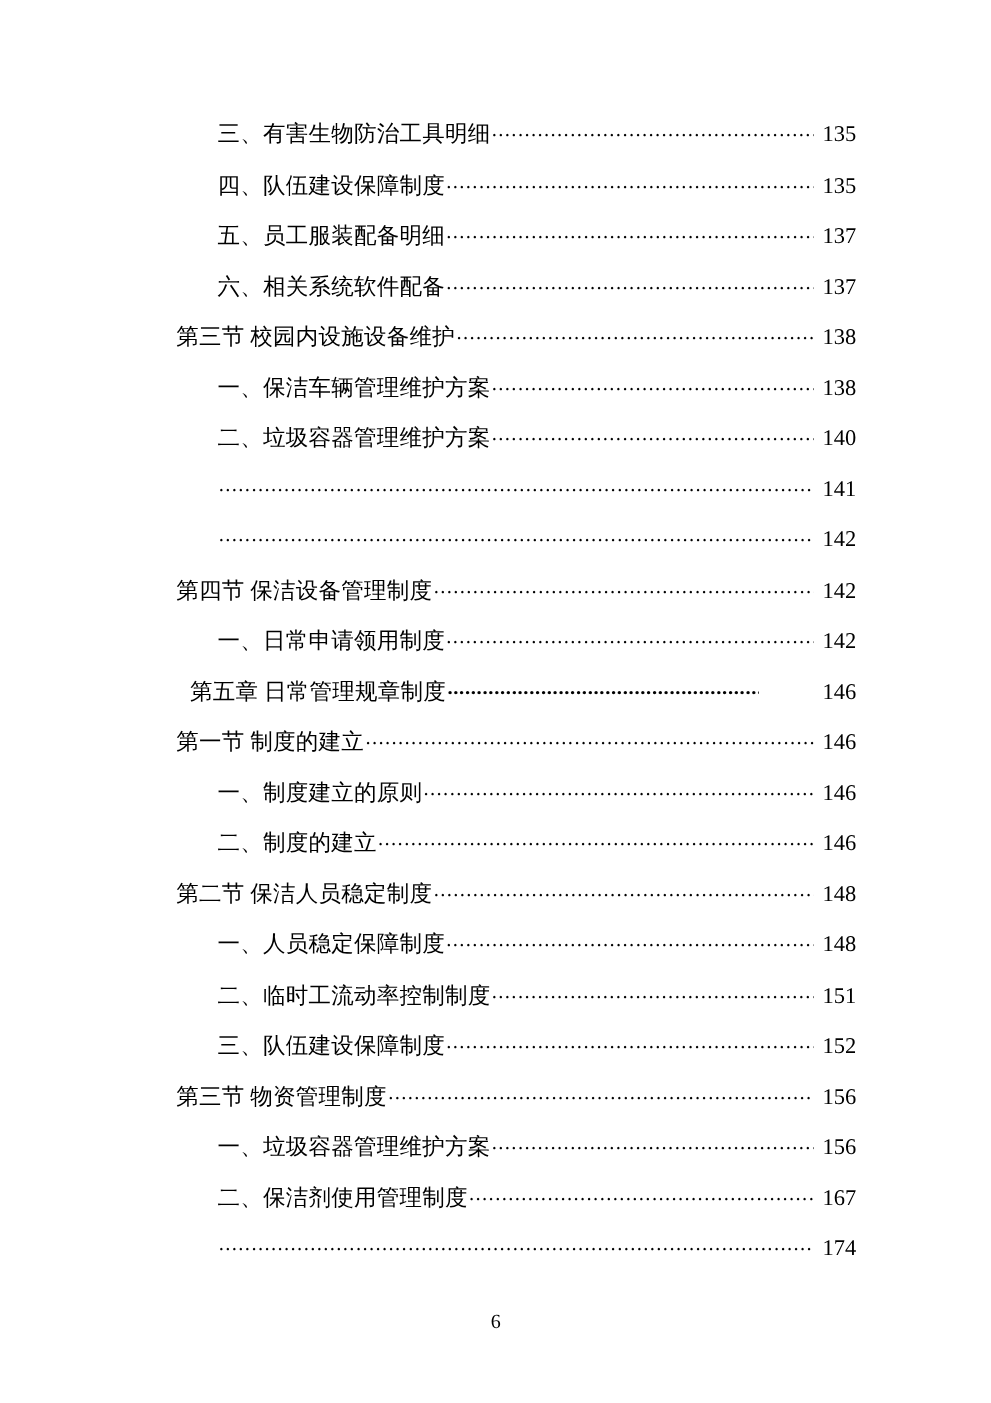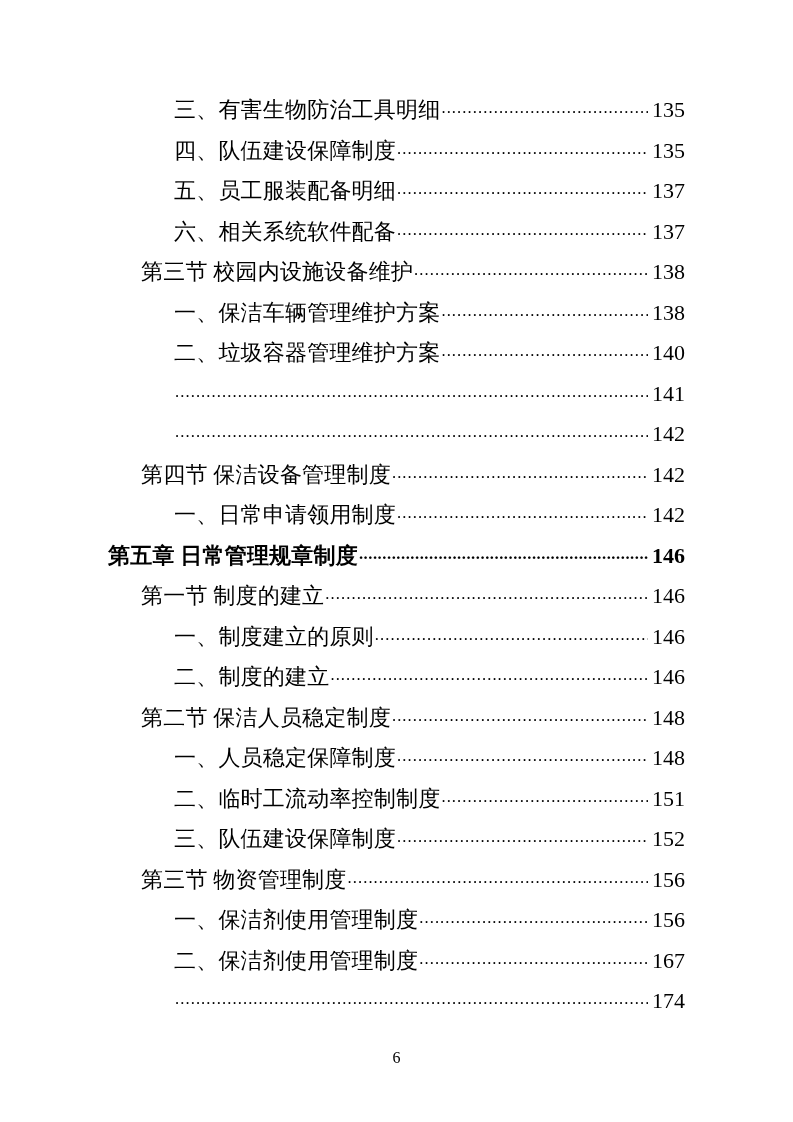--- a/index.html
+++ b/index.html
@@ -23,21 +23,21 @@
     padding: 95px 108px 0 108px;
   }
   .toc-list {
     list-style: none;
     margin: 0;
     padding: 0;
   }
   .toc-row {
     display: flex;
     align-items: baseline;
-    font-size: 22px;
+    font-size: 18px;
     line-height: 1;
     height: 40.5px;
     white-space: nowrap;
   }
   .toc-row .indent {
     display: inline-block;
     flex: 0 0 auto;
   }
   .lvl-chapter .indent { width: 0px; }
   .lvl-section .indent { width: 33px; }
@@ -66,21 +66,22 @@
     color: #000;
   }
   .toc-row .page-num {
     flex: 0 0 auto;
     text-align: right;
     min-width: 30px;
     padding-left: 3px;
   }
   .toc-row.bold .label,
   .toc-row.bold .page-num {
-    font-weight: bold;
+    font-weight: normal;
+    margin-left: 44px;
   }
   .toc-row.bold .leader::after {
     font-weight: bold;
     letter-spacing: 0.55px;
   }
 
   .footer-page {
     position: absolute;
     left: 0;
     right: 0;
@@ -208,21 +209,21 @@
         <span class="page-num">152</span>
       </li>
       <li class="toc-row lvl-section">
         <span class="indent"></span>
         <span class="label">第三节  物资管理制度</span>
         <span class="leader"></span>
         <span class="page-num">156</span>
       </li>
       <li class="toc-row lvl-item">
         <span class="indent"></span>
-        <span class="label">一、保洁剂使用管理制度</span>
+        <span class="label">一、垃圾容器管理维护方案</span>
         <span class="leader"></span>
         <span class="page-num">156</span>
       </li>
       <li class="toc-row lvl-item">
         <span class="indent"></span>
         <span class="label">二、保洁剂使用管理制度</span>
         <span class="leader"></span>
         <span class="page-num">167</span>
       </li>
       <li class="toc-row lvl-item">

